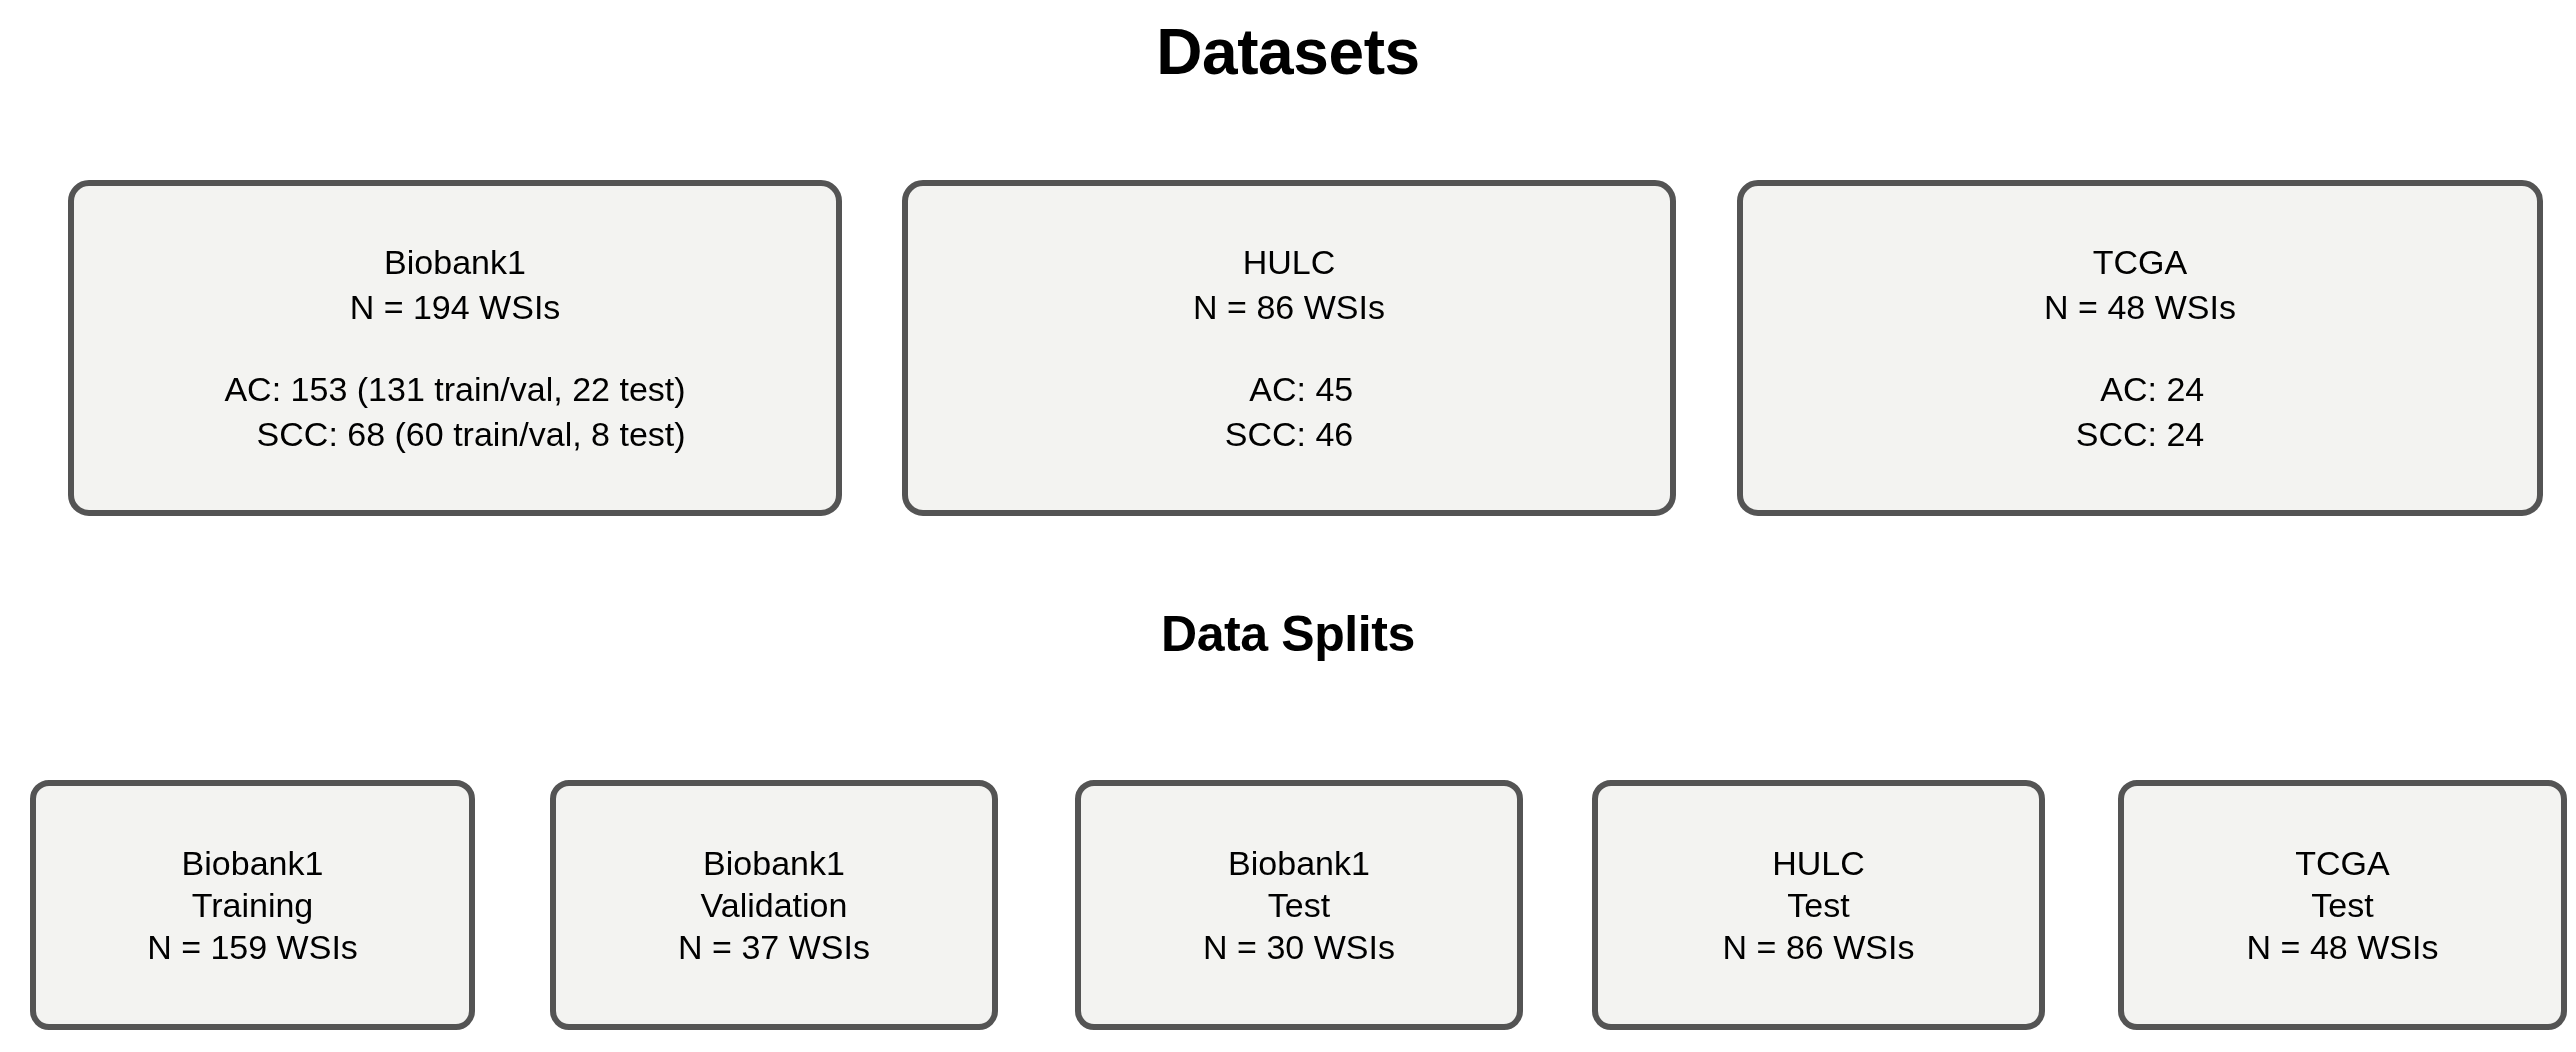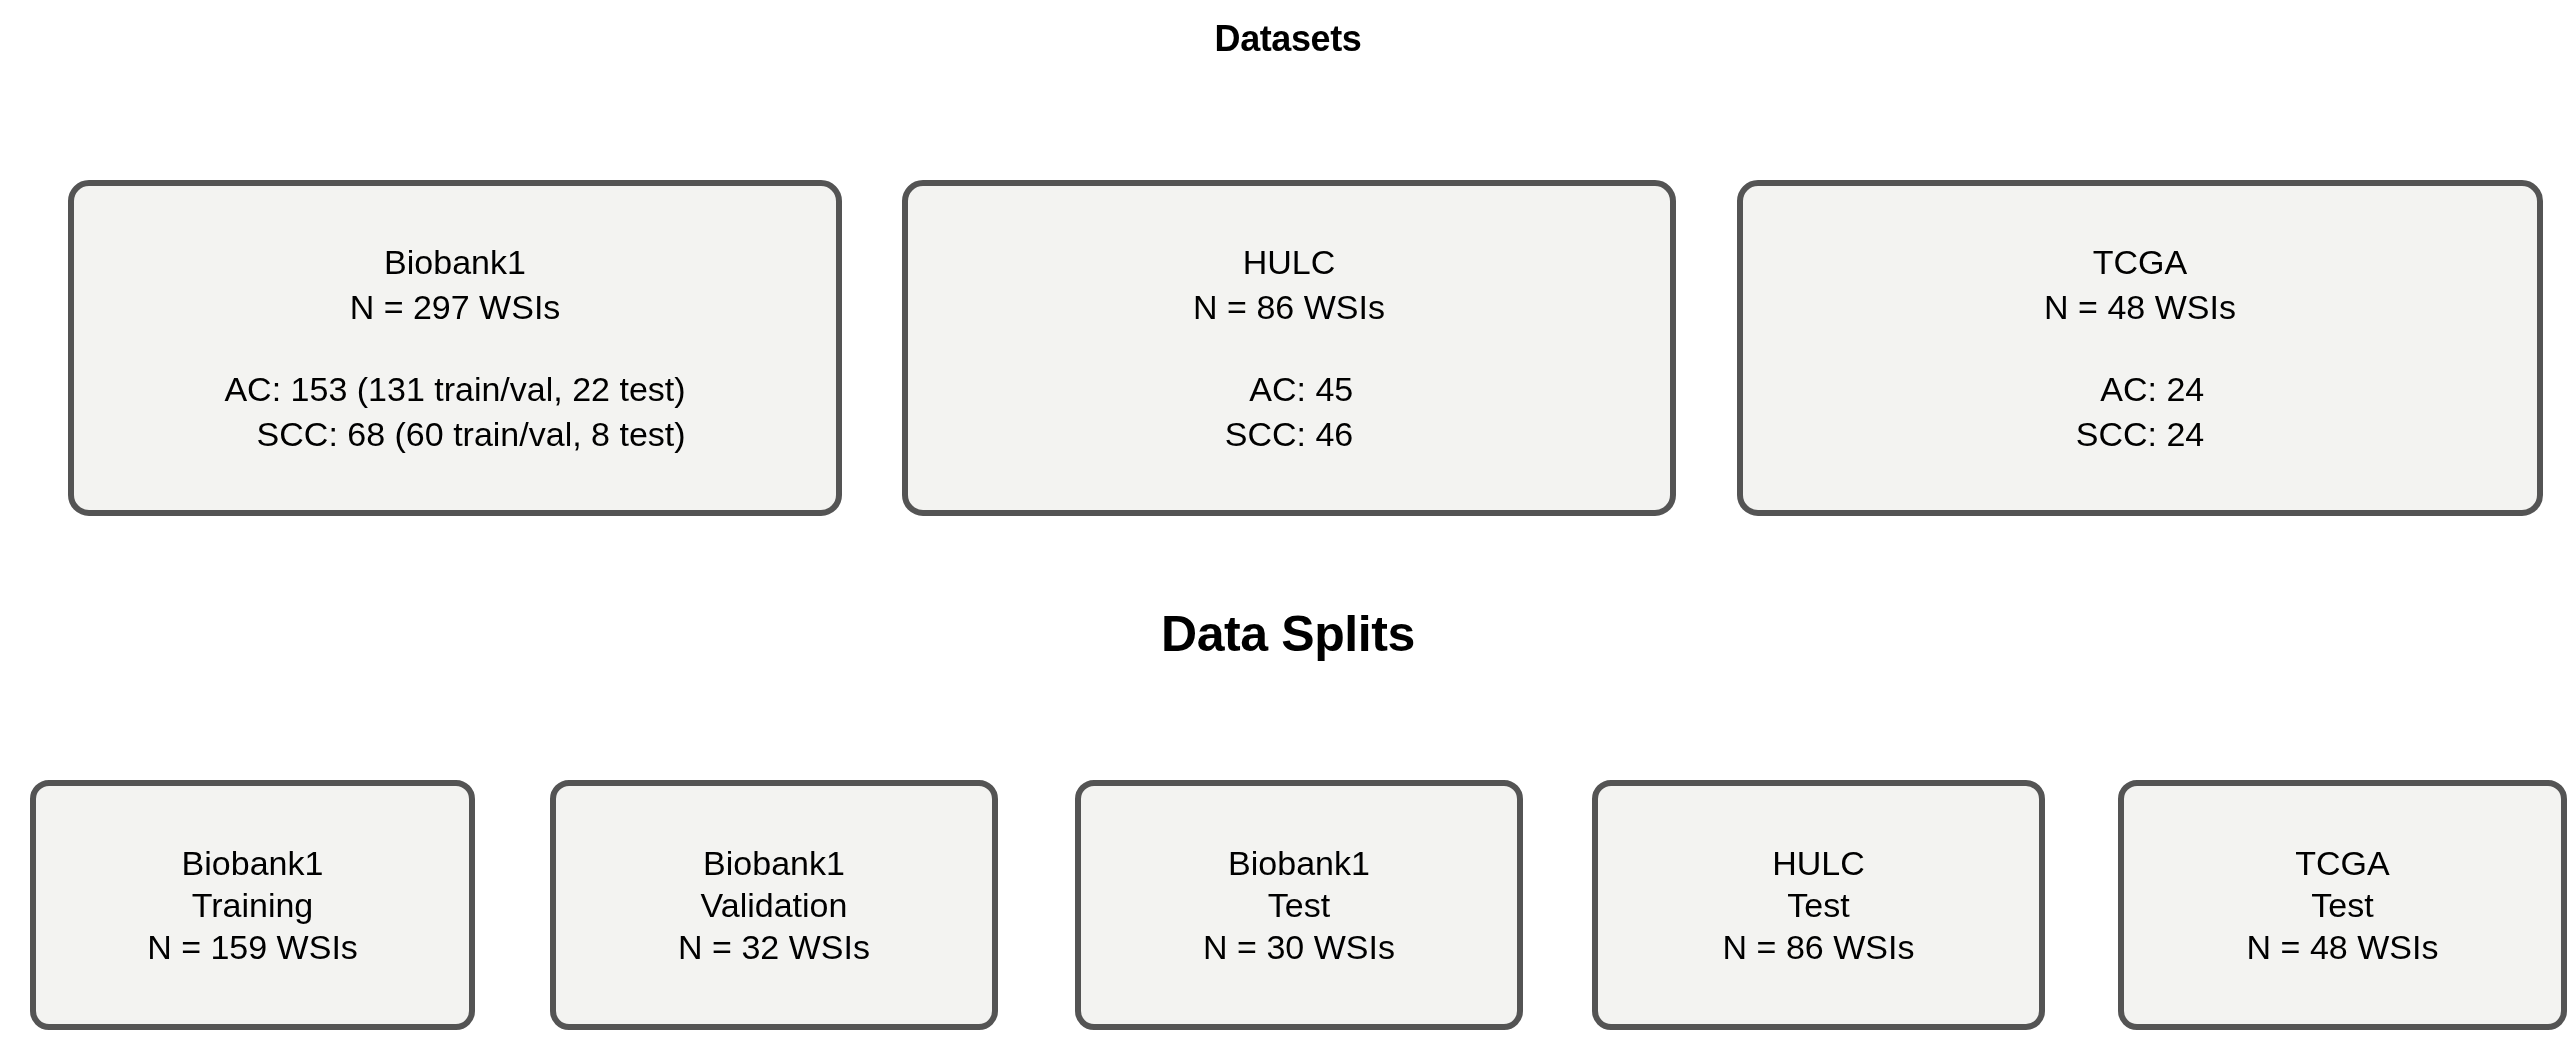--- a/index.html
+++ b/index.html
@@ -27,22 +27,22 @@
     left: 0;
     width: 2576px;
     text-align: center;
     font-weight: bold;
     color: #000000;
     font-family: "Liberation Sans", sans-serif;
     letter-spacing: -0.4px;
   }
 
   #title-datasets {
-    top: 11px;
-    font-size: 36px;
+    top: 24px;
+    font-size: 64px;
     line-height: 56px;
   }
 
   #title-splits {
     top: 606px;
     font-size: 50px;
     line-height: 56px;
   }
 
   .box {
@@ -104,21 +104,21 @@
 </head>
 <body>
 
 <div class="canvas">
 
   <div class="section-title" id="title-datasets">Datasets</div>
 
   <div class="box dataset-box" id="dataset-box-0">
     <span class="dataset-head">
       <span class="line">Biobank1</span>
-      <span class="line">N = 297 WSIs</span>
+      <span class="line">N = 194 WSIs</span>
     </span>
     <span class="dataset-detail">
       <span class="line">AC: 153 (131 train/val, 22 test)</span>
       <span class="line">SCC: 68 (60 train/val, 8 test)</span>
     </span>
   </div>
 
   <div class="box dataset-box" id="dataset-box-1">
     <span class="dataset-head">
       <span class="line">HULC</span>
@@ -145,21 +145,21 @@
 
   <div class="box split-box" id="split-box-0">
     <span class="line">Biobank1</span>
     <span class="line">Training</span>
     <span class="line">N = 159 WSIs</span>
   </div>
 
   <div class="box split-box" id="split-box-1">
     <span class="line">Biobank1</span>
     <span class="line">Validation</span>
-    <span class="line">N = 32 WSIs</span>
+    <span class="line">N = 37 WSIs</span>
   </div>
 
   <div class="box split-box" id="split-box-2">
     <span class="line">Biobank1</span>
     <span class="line">Test</span>
     <span class="line">N = 30 WSIs</span>
   </div>
 
   <div class="box split-box" id="split-box-3">
     <span class="line">HULC</span>

